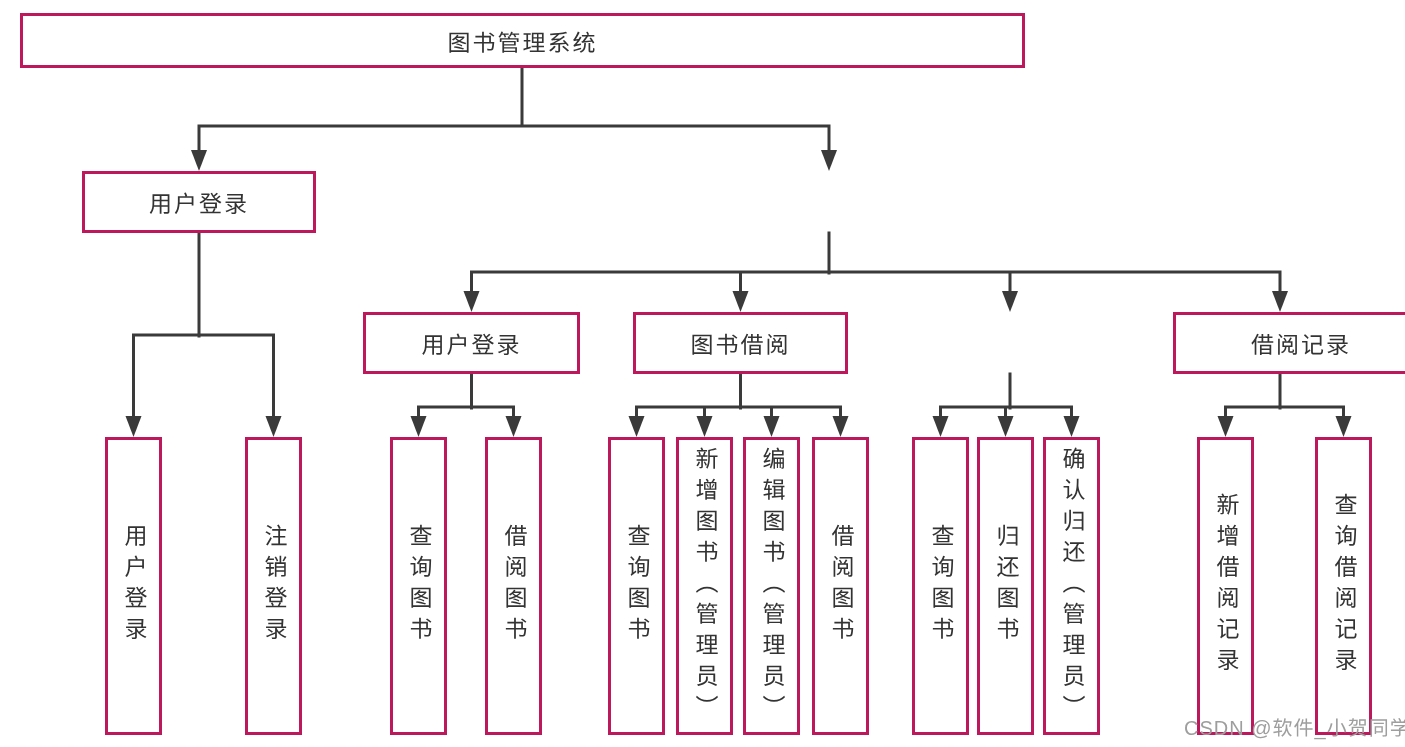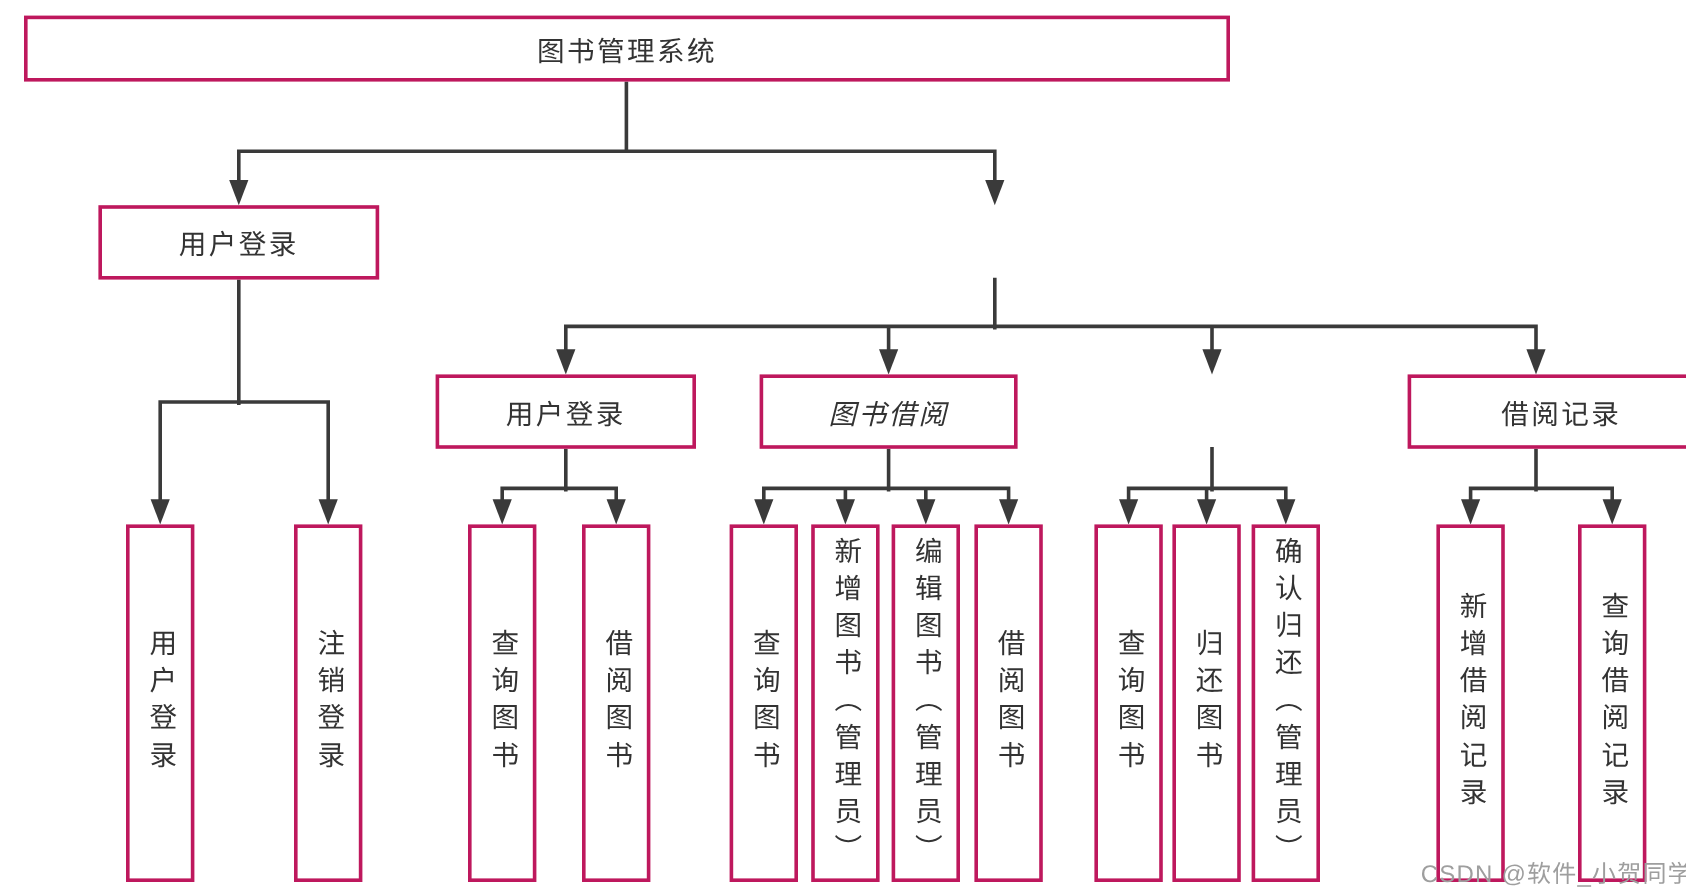--- a/index.html
+++ b/index.html
@@ -26,21 +26,21 @@
   }
   .watermark {
     position:absolute; z-index:3; left:1184px; top:712px;
     font-size:20px; color:#9e9e9e; letter-spacing:1px; white-space:nowrap;
   }
   
   .n-root    { left:20px;   top:13px;  width:1005px; height:55px; }
   .n-login   { left:82px;   top:171px; width:234px;  height:62px; }
   .n-mgmt    { left:712px;  top:171px; width:234px;  height:62px; }
   .n-newbook { left:363px;  top:312px; width:217px;  height:62px; }
-  .n-borrow  { left:633px;  top:312px; width:215px;  height:62px;font-style:italic; }
+  .n-borrow  { left:633px;  top:312px; width:215px;  height:62px; }
   .n-current { left:903px;  top:312px; width:214px;  height:62px; }
   .n-records { left:1173px; top:312px; width:256px;  height:62px; }
   .leaf      { top:437px; width:57px; height:298px; }
   .l1  { left:105px; }  .l2  { left:245px; }
   .l3  { left:390px; }  .l4  { left:485px; }
   .l5  { left:608px; }  .l6  { left:676px; }
   .l7  { left:743px; }  .l8  { left:812px; }
   .l9  { left:912px; }  .l10 { left:977px; } .l11 { left:1043px; }
   .l12 { left:1197px; } .l13 { left:1315px; }
 </style>

